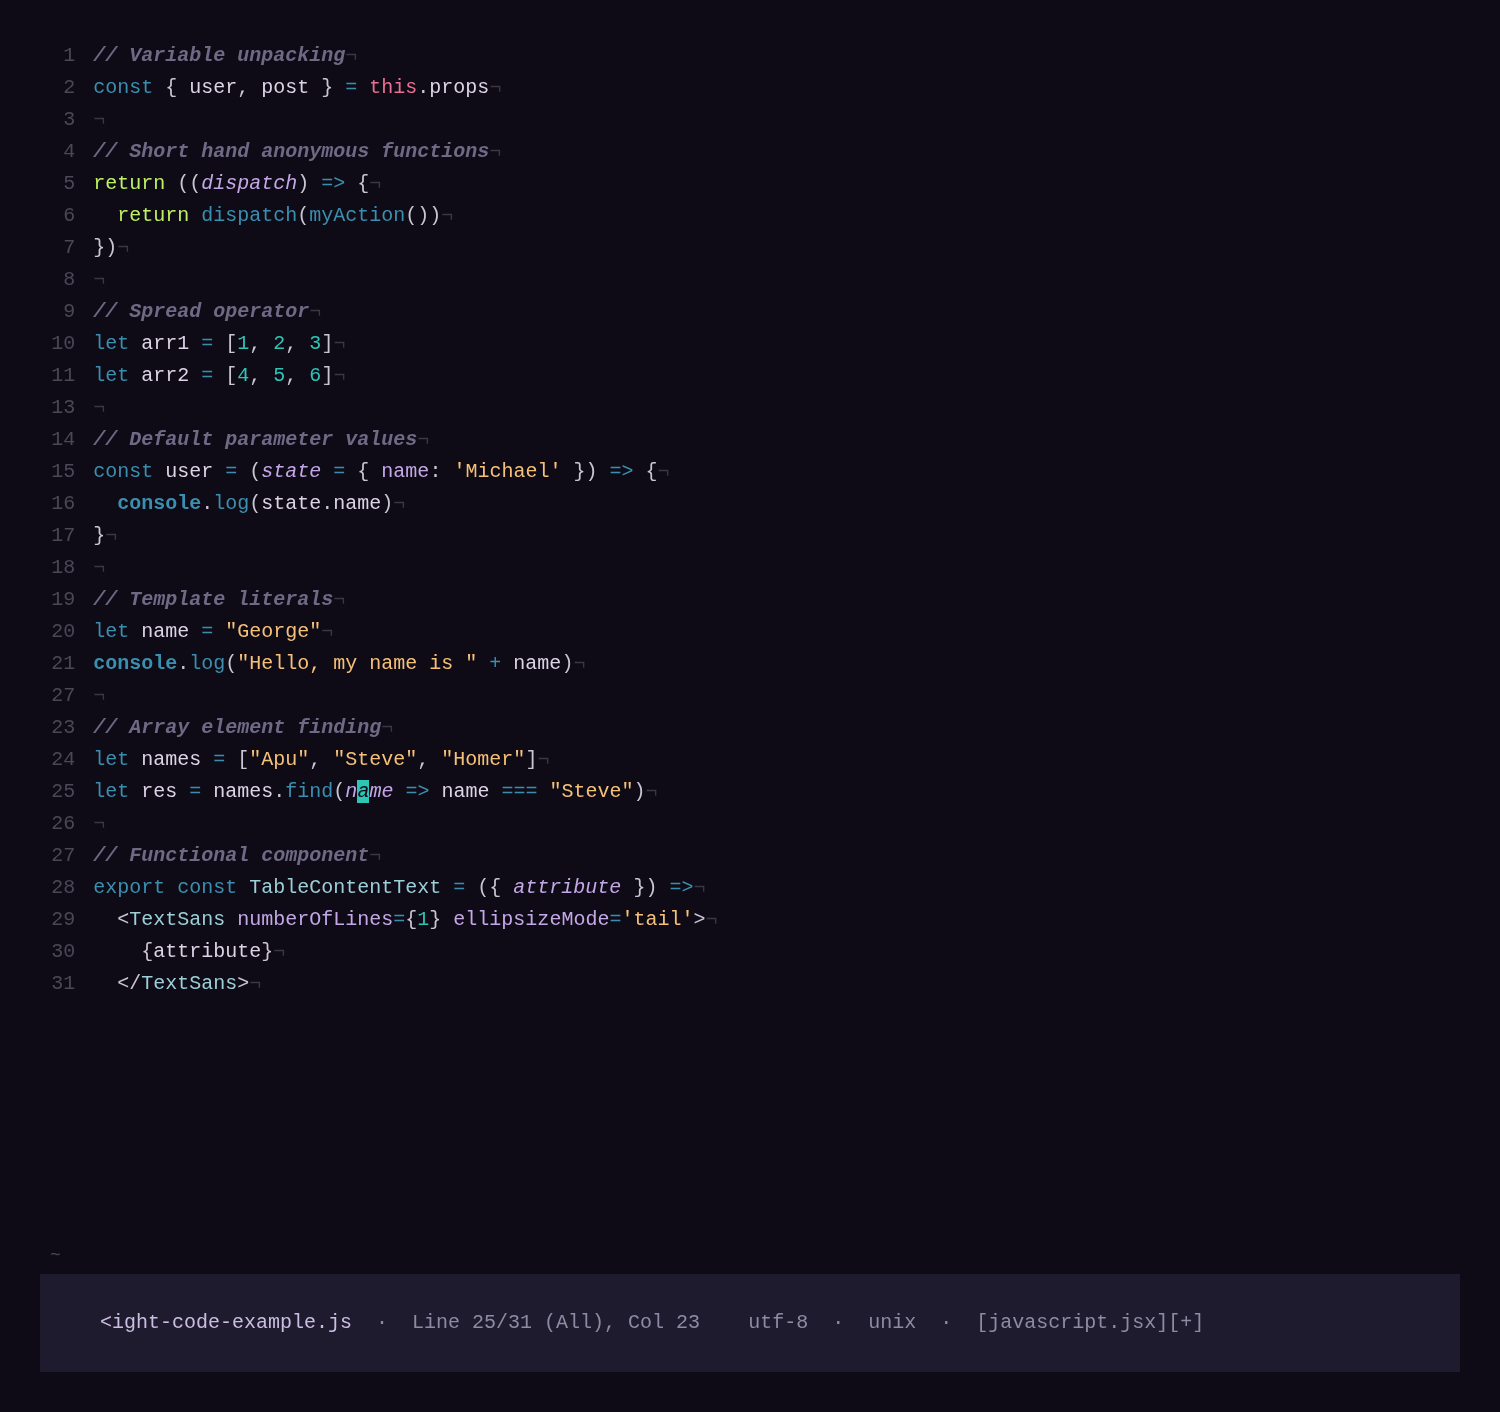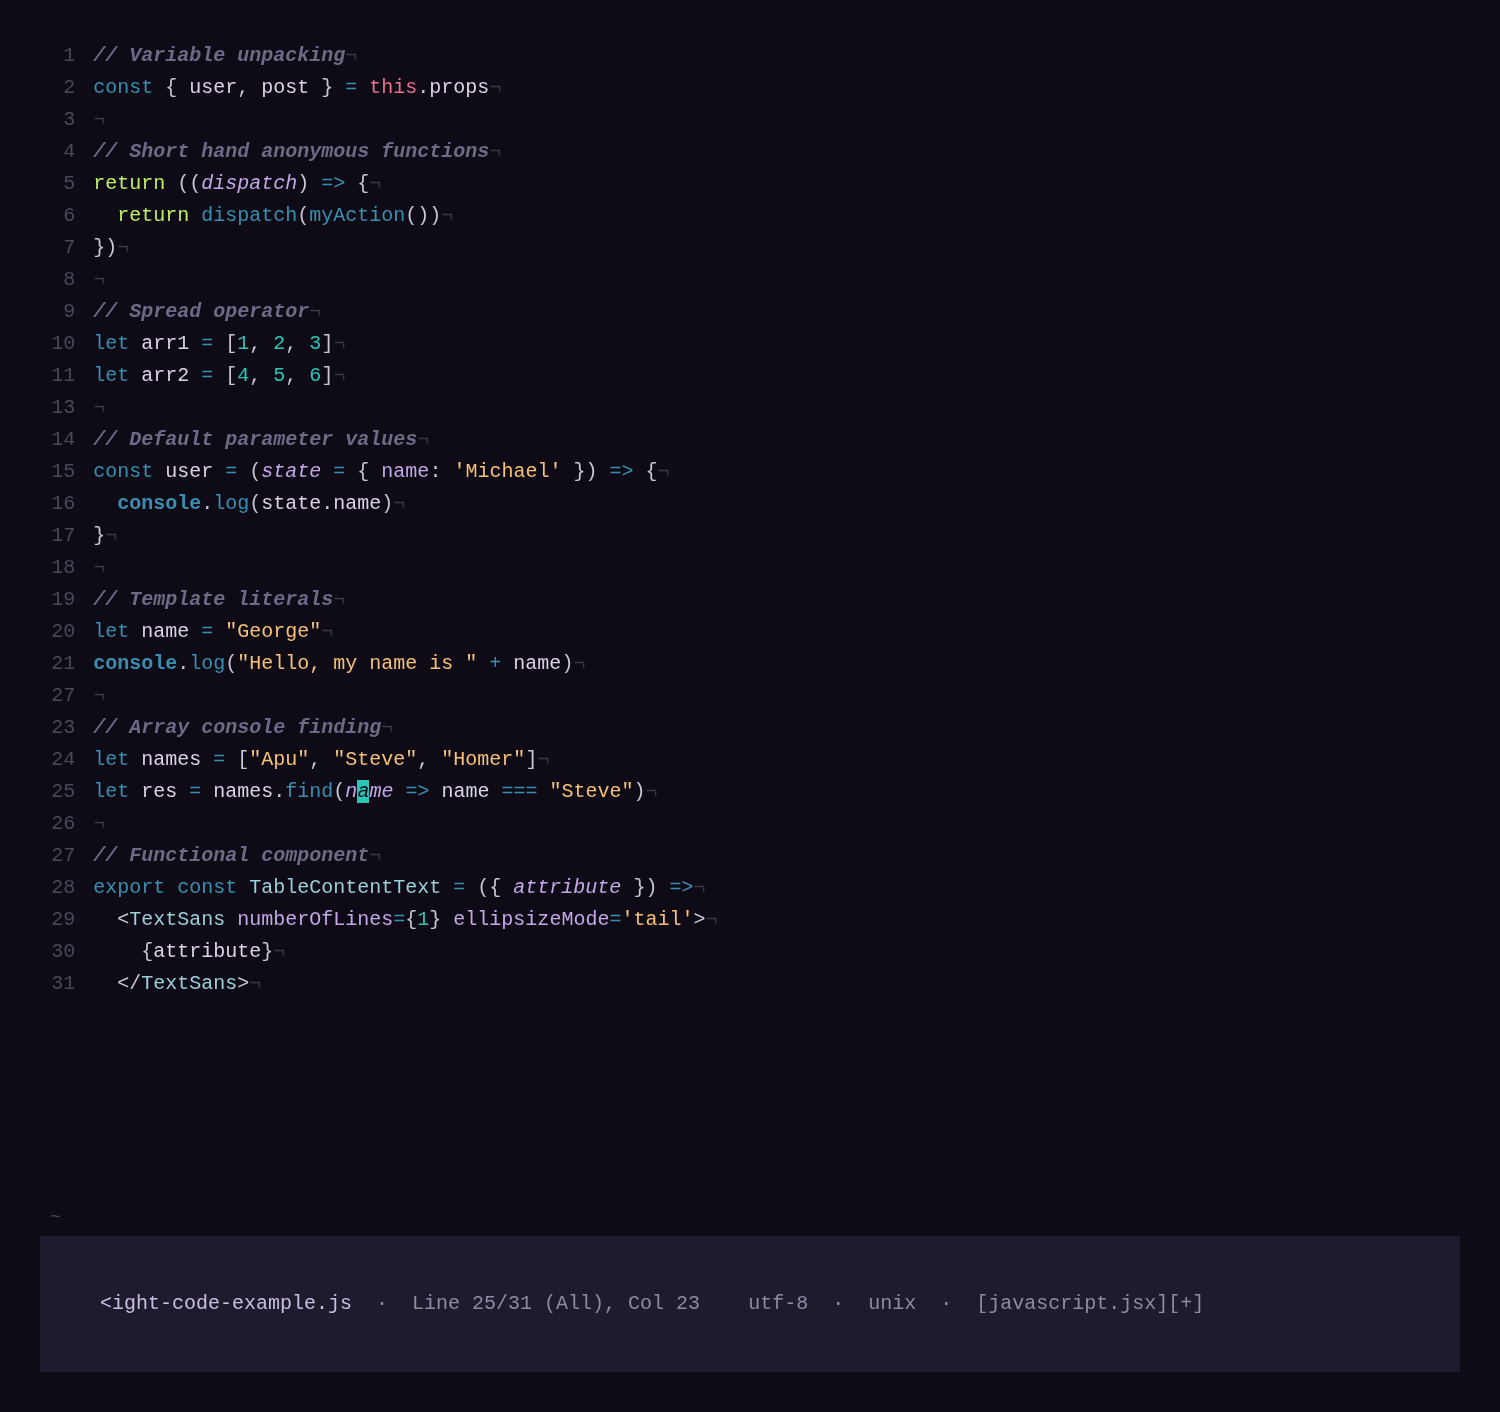--- a/index.html
+++ b/index.html
@@ -62,21 +62,21 @@
     background: #2ec4b6;
     color: #0e0b16;
   }
   .tilde {
     color: #4a4758;
     padding-left: 10px;
   }
   .statusbar {
     background: #1f1b2e;
     color: #8f8aa3;
-    padding: 20px 12px;
+    padding: 1px 12px;
     font-size: 20px;
     white-space: pre;
     margin-top: 4px;
   }
   .sb-file { color: #cbbde2; }
   .sb-ft   { color: #8f8aa3; }
 </style>
 </head>
 <body>
 
@@ -96,21 +96,21 @@
       <div class="line"><span class="gutter">13</span><span class="code"><span class="whitesp">¬</span></span></div>
       <div class="line"><span class="gutter">14</span><span class="code"><span class="comment">// Default parameter values</span><span class="whitesp">¬</span></span></div>
       <div class="line"><span class="gutter">15</span><span class="code"><span class="storage">const</span><span class="punct"> </span><span class="ident">user</span><span class="punct"> </span><span class="operator">=</span><span class="punct"> (</span><span class="param">state</span><span class="punct"> </span><span class="operator">=</span><span class="punct"> { </span><span class="propkey">name</span><span class="punct">: </span><span class="string">'Michael'</span><span class="punct"> }) </span><span class="operator">=&gt;</span><span class="punct"> {</span><span class="whitesp">¬</span></span></div>
       <div class="line"><span class="gutter">16</span><span class="code"><span>  </span><span class="builtin">console</span><span class="punct">.</span><span class="method">log</span><span class="punct">(</span><span class="ident">state</span><span class="punct">.</span><span class="ident">name</span><span class="punct">)</span><span class="whitesp">¬</span></span></div>
       <div class="line"><span class="gutter">17</span><span class="code"><span class="punct">}</span><span class="whitesp">¬</span></span></div>
       <div class="line"><span class="gutter">18</span><span class="code"><span class="whitesp">¬</span></span></div>
       <div class="line"><span class="gutter">19</span><span class="code"><span class="comment">// Template literals</span><span class="whitesp">¬</span></span></div>
       <div class="line"><span class="gutter">20</span><span class="code"><span class="storage">let</span><span class="punct"> </span><span class="ident">name</span><span class="punct"> </span><span class="operator">=</span><span class="punct"> </span><span class="string">"George"</span><span class="whitesp">¬</span></span></div>
       <div class="line"><span class="gutter">21</span><span class="code"><span class="builtin">console</span><span class="punct">.</span><span class="method">log</span><span class="punct">(</span><span class="string">"Hello, my name is "</span><span class="punct"> </span><span class="operator">+</span><span class="punct"> </span><span class="ident">name</span><span class="punct">)</span><span class="whitesp">¬</span></span></div>
       <div class="line"><span class="gutter">27</span><span class="code"><span class="whitesp">¬</span></span></div>
-      <div class="line"><span class="gutter">23</span><span class="code"><span class="comment">// Array console finding</span><span class="whitesp">¬</span></span></div>
+      <div class="line"><span class="gutter">23</span><span class="code"><span class="comment">// Array element finding</span><span class="whitesp">¬</span></span></div>
       <div class="line"><span class="gutter">24</span><span class="code"><span class="storage">let</span><span class="punct"> </span><span class="ident">names</span><span class="punct"> </span><span class="operator">=</span><span class="punct"> [</span><span class="string">"Apu"</span><span class="punct">, </span><span class="string">"Steve"</span><span class="punct">, </span><span class="string">"Homer"</span><span class="punct">]</span><span class="whitesp">¬</span></span></div>
       <div class="line"><span class="gutter">25</span><span class="code"><span class="storage">let</span><span class="punct"> </span><span class="ident">res</span><span class="punct"> </span><span class="operator">=</span><span class="punct"> </span><span class="ident">names</span><span class="punct">.</span><span class="method">find</span><span class="punct">(</span><span class="param">n</span><span class="cursor-ch param">a</span><span class="param">me</span><span class="punct"> </span><span class="operator">=&gt;</span><span class="punct"> </span><span class="ident">name</span><span class="punct"> </span><span class="operator">===</span><span class="punct"> </span><span class="string">"Steve"</span><span class="punct">)</span><span class="whitesp">¬</span></span></div>
       <div class="line"><span class="gutter">26</span><span class="code"><span class="whitesp">¬</span></span></div>
       <div class="line"><span class="gutter">27</span><span class="code"><span class="comment">// Functional component</span><span class="whitesp">¬</span></span></div>
       <div class="line"><span class="gutter">28</span><span class="code"><span class="export">export</span><span class="punct"> </span><span class="storage">const</span><span class="punct"> </span><span class="type">TableContentText</span><span class="punct"> </span><span class="operator">=</span><span class="punct"> ({ </span><span class="param">attribute</span><span class="punct"> }) </span><span class="operator">=&gt;</span><span class="whitesp">¬</span></span></div>
       <div class="line"><span class="gutter">29</span><span class="code"><span>  </span><span class="punct">&lt;</span><span class="jsxtag">TextSans</span><span class="punct"> </span><span class="jsxattr">numberOfLines</span><span class="operator">=</span><span class="punct">{</span><span class="number">1</span><span class="punct">} </span><span class="jsxattr">ellipsizeMode</span><span class="operator">=</span><span class="string">'tail'</span><span class="punct">&gt;</span><span class="whitesp">¬</span></span></div>
       <div class="line"><span class="gutter">30</span><span class="code"><span>    </span><span class="punct">{</span><span class="ident">attribute</span><span class="punct">}</span><span class="whitesp">¬</span></span></div>
       <div class="line"><span class="gutter">31</span><span class="code"><span>  </span><span class="punct">&lt;/</span><span class="jsxtag">TextSans</span><span class="punct">&gt;</span><span class="whitesp">¬</span></span></div>
     </div>
   <div class="tilde">~</div>

